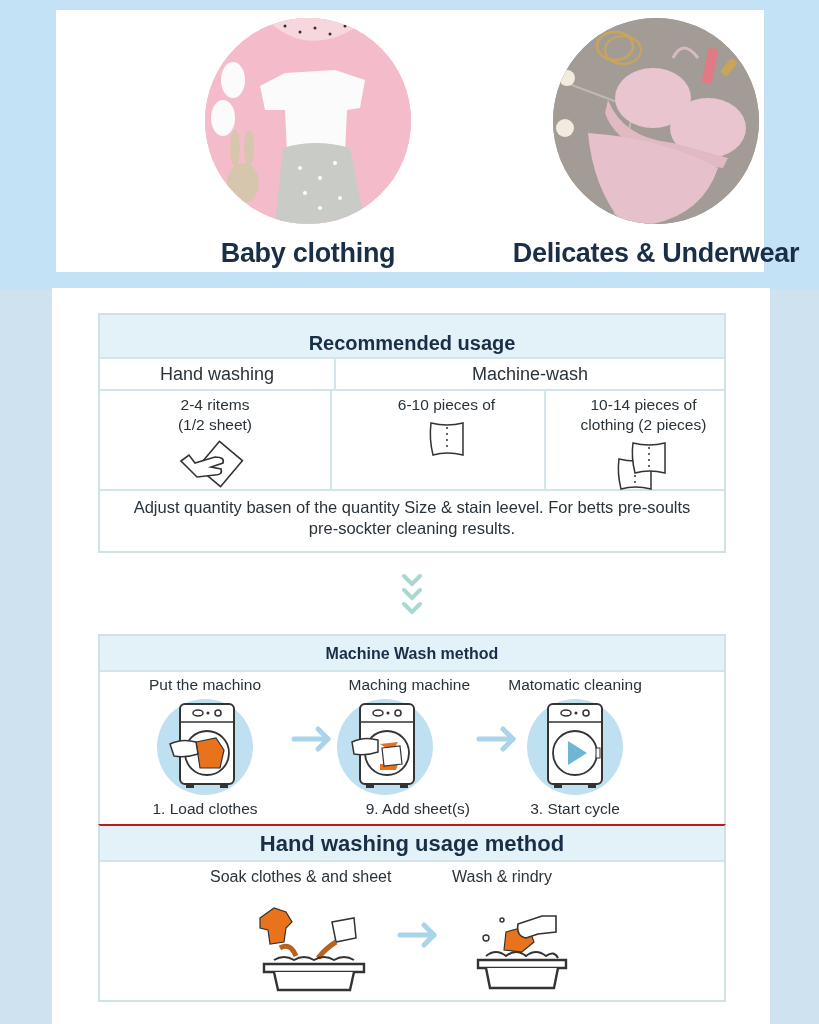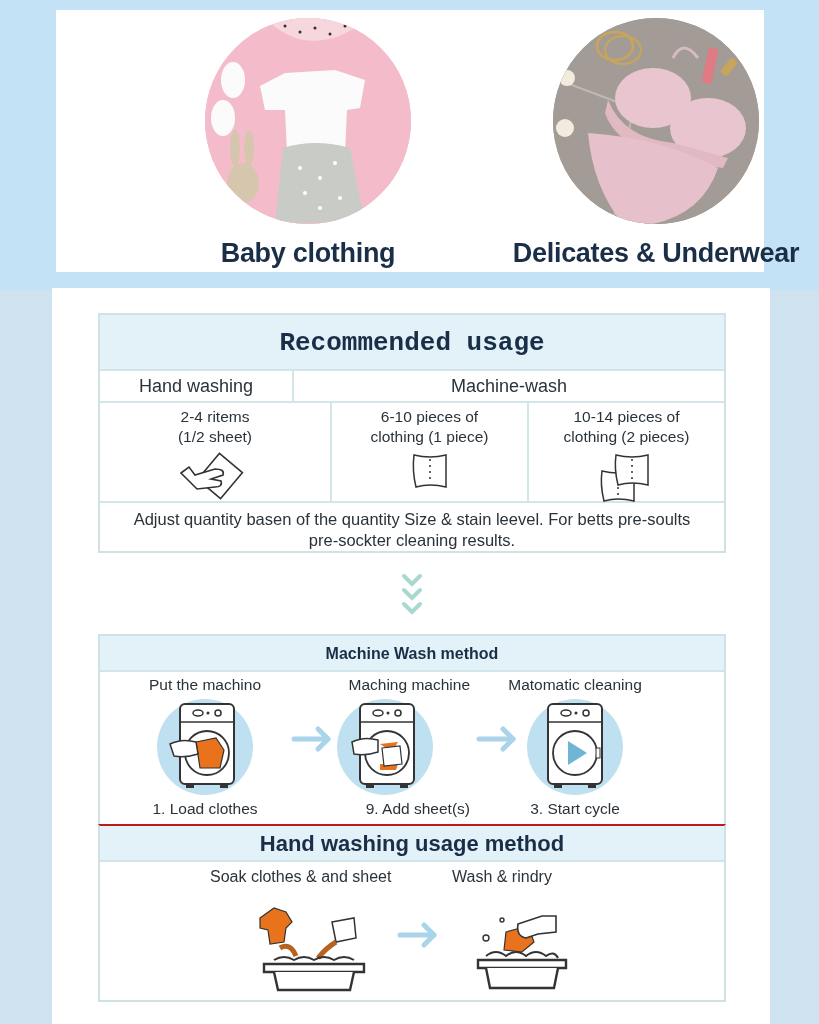--- a/index.html
+++ b/index.html
@@ -42,26 +42,26 @@
     position: absolute; left: 46px; width: 628px;
     border: 2px solid #cfe3e4; background: #fff;
   }
   .card-title {
     background: #e3f1f9; text-align: center; font-weight: 700;
     color: #1a2f47; border-bottom: 2px solid #d2e5e8;
   }
 
   
   .usage { top: 25px; height: 240px; }
-  .usage .card-title { height: 56px; line-height: 56px; font-size: 26px; font-family: Liberation Mono, monospace; }
+  .usage .card-title { height: 44px; line-height: 56px; font-size: 20px; }
   .usage .row-head { display: flex; height: 32px; border-bottom: 2px solid #d2e5e8; }
   .usage .row-head div { text-align: center; font-size: 18px; line-height: 30px; color: #2a333a; }
-  .usage .row-head .h1 { width: 194px; border-right: 2px solid #d2e5e8; }
+  .usage .row-head .h1 { width: 236px; border-right: 2px solid #d2e5e8; }
   .usage .row-head .h2 { flex: 1; }
-  .usage .row-cells { display: flex; height: 100px; border-bottom: 2px solid #d2e5e8; }
+  .usage .row-cells { display: flex; height: 100px; border-bottom: 2px solid #d2e5e8; gap: 17px; }
   .usage .cell { text-align: center; font-size: 15.5px; line-height: 20px; color: #2a333a; padding-top: 4px; position: relative; }
   .usage .c1 { width: 232px; border-right: 2px solid #d2e5e8; }
   .usage .c2 { width: 197px; border-right: 2px solid #d2e5e8; }
   .usage .c3 { flex: 1; }
   .usage .cell svg { display: block; margin: 4px auto 0; }
   .usage .note { text-align: center; font-size: 16.5px; line-height: 21px; color: #2a333a; padding-top: 6px; }
 
   .chevrons { position: absolute; left: 348px; top: 284px; width: 24px; }
 
   
@@ -157,21 +157,20 @@
         <div>(1/2 sheet)</div>
         <span>
           <svg width="80" height="52" viewBox="0 0 80 52">
             <rect x="30" y="8" width="30" height="34" fill="#fff" stroke="#333" stroke-width="1.6" transform="rotate(40 45 25)"></rect>
             <path d="M6 22 L14 16 L20 24 L40 18 Q50 18 48 24 L36 28 L46 30 Q48 36 40 36 L22 38 L14 30 Z" fill="#fff" stroke="#333" stroke-width="1.6"></path>
           </svg>
         </span>
       </div>
       <div class="cell c2">
         <div>6-10 pieces of</div>
-        <div>clothing (1 piece)</div>
         <span>
           <svg width="60" height="44" viewBox="0 0 60 44">
             <path d="M14 4 Q30 8 46 4 L46 36 Q30 32 16 36 Q12 20 14 4 Z" fill="#fff" stroke="#333" stroke-width="1.5"></path>
             <line x1="30" y1="8" x2="30" y2="32" stroke="#333" stroke-width="1.5" stroke-dasharray="2 4"></line>
           </svg>
         </span>
       </div>
       <div class="cell c3">
         <div>10-14 pieces of</div>
         <div>clothing (2 pieces)</div>

